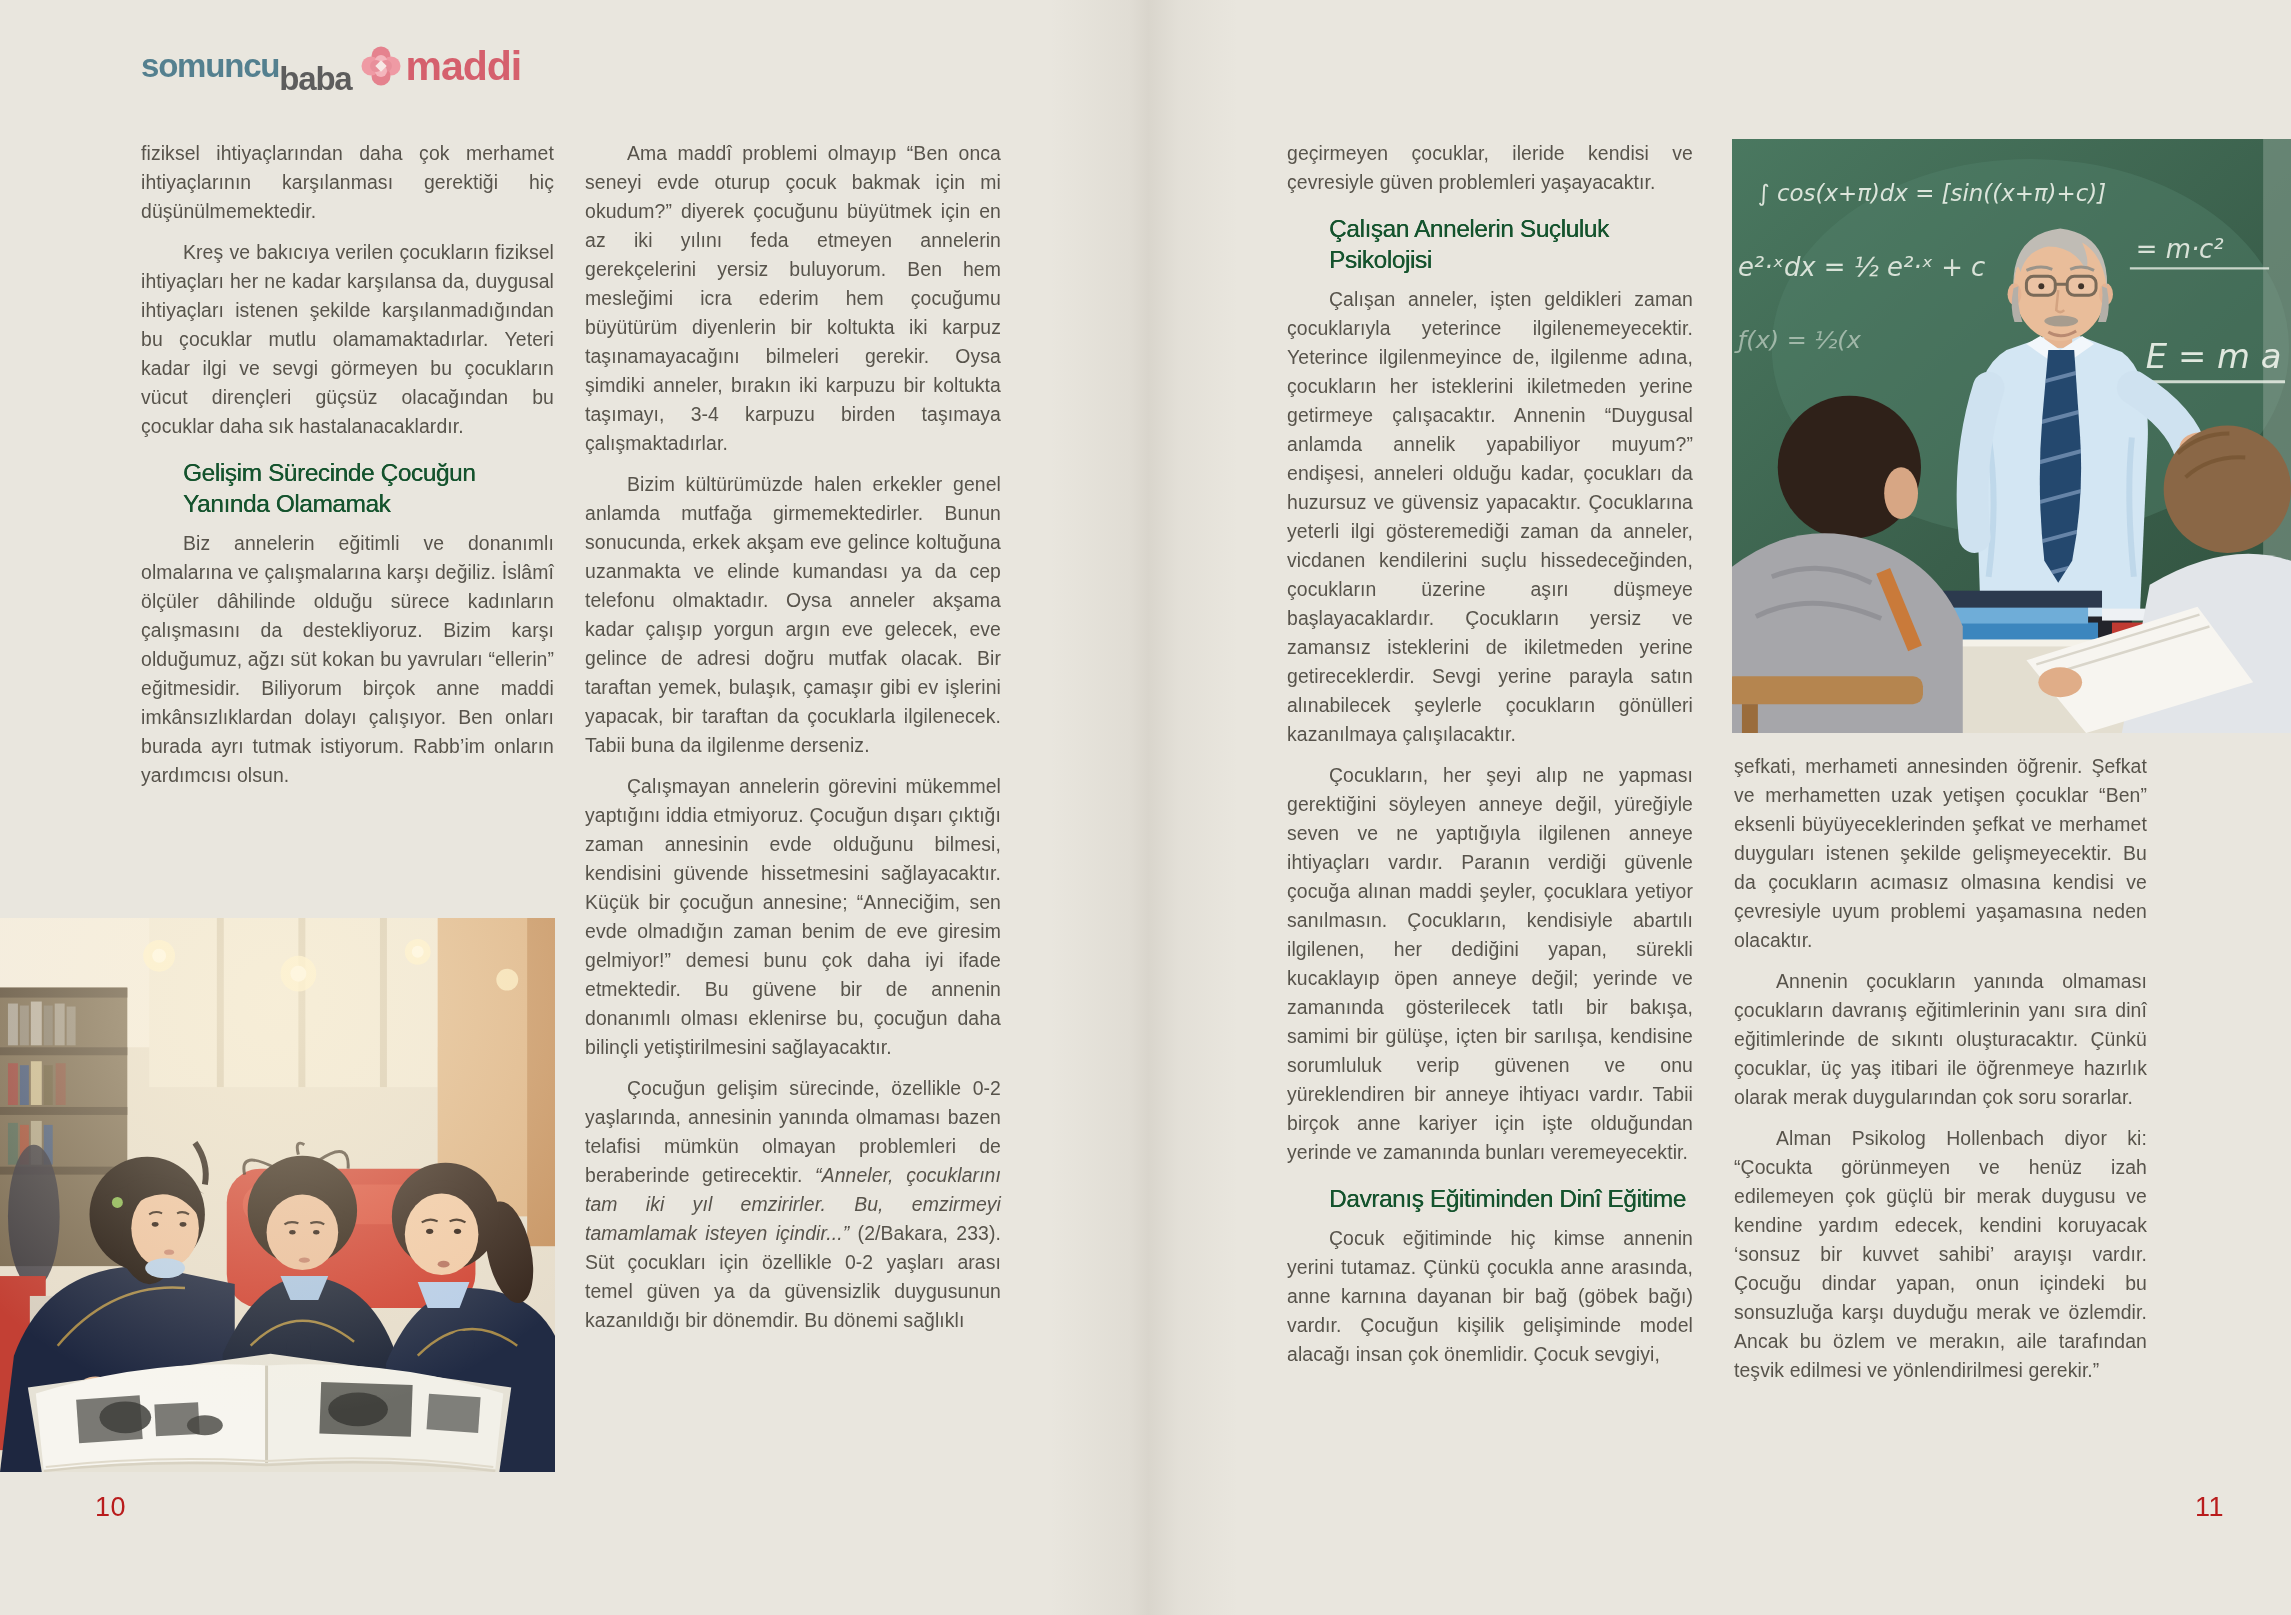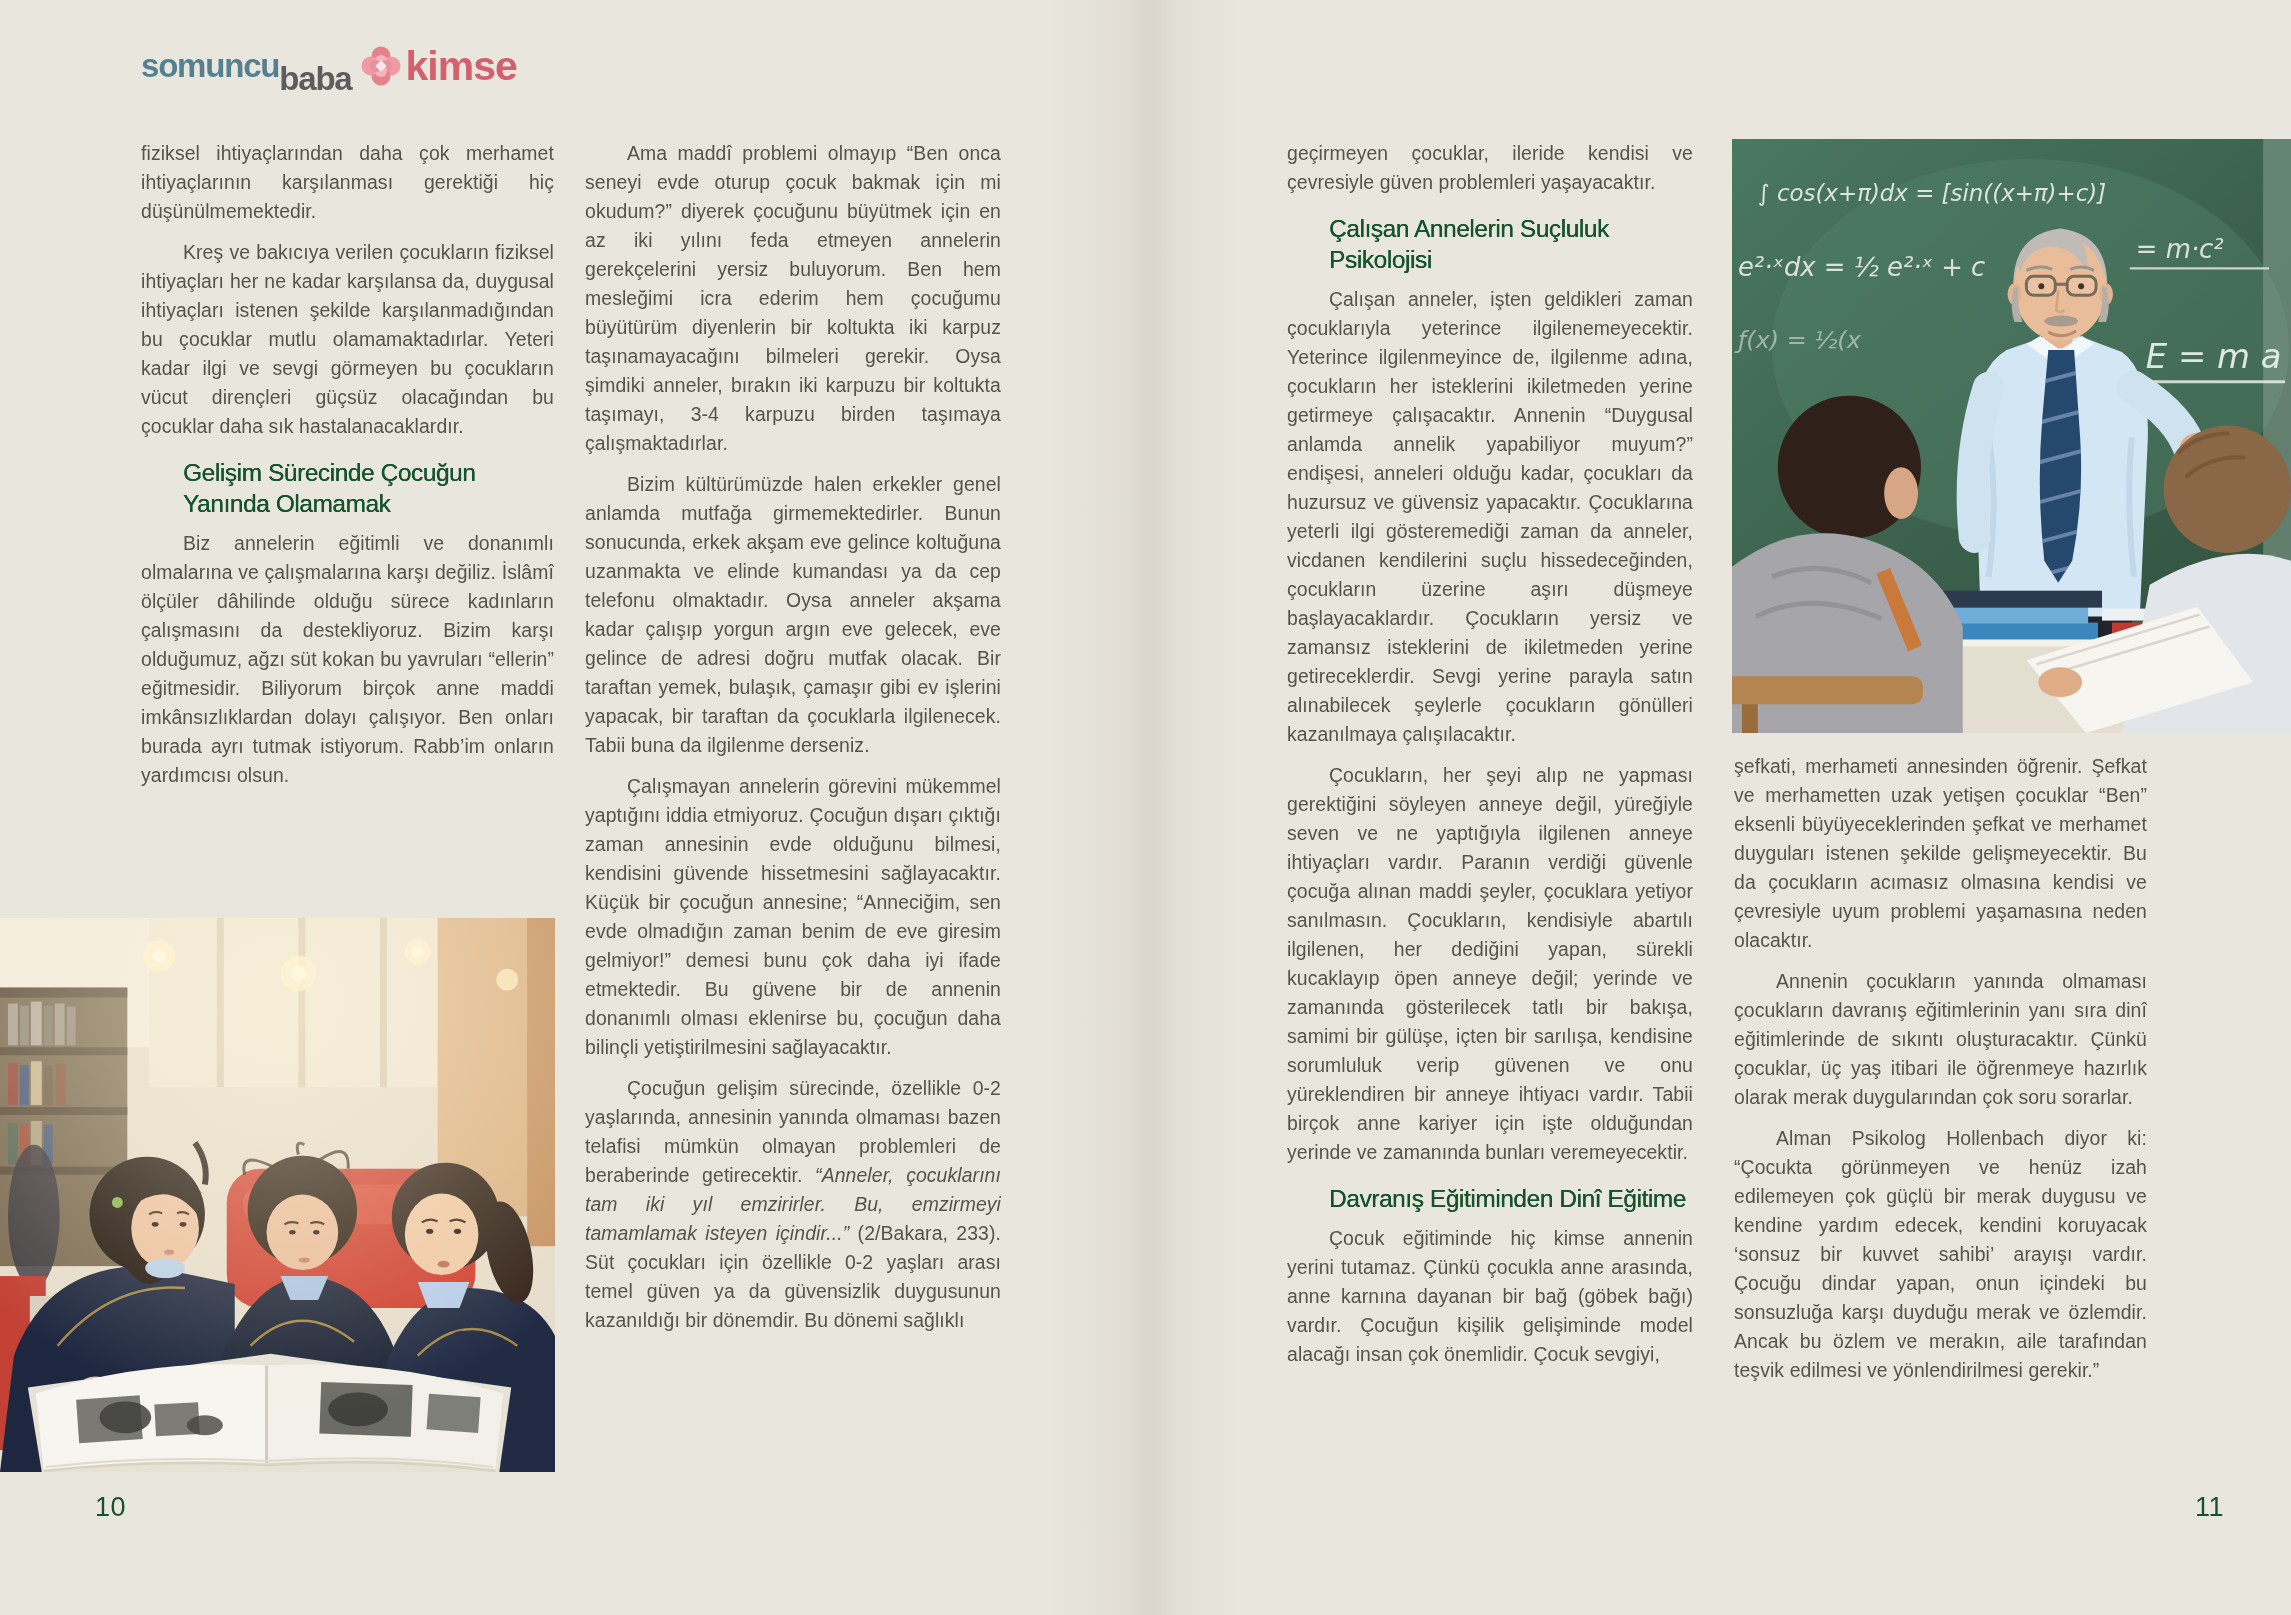--- a/index.html
+++ b/index.html
@@ -53,21 +53,21 @@
   .col1{left:141px;top:139px;width:413px;}
   .col2{left:585px;top:139px;width:416px;}
   .col3{left:1287px;top:139px;width:406px;}
   .col4{left:1734px;top:752px;width:413px;}
   .photo{position:absolute;overflow:hidden;}
   .photo svg{display:block;width:100%;height:100%;}
   .photo-left{left:0;top:918px;width:555px;height:554px;}
   .photo-right{left:1732px;top:139px;width:559px;height:594px;}
   .pagenum{
     position:absolute;top:1492px;
-    font-size:27px;color:#14532d;letter-spacing:0.5px;
+    font-size:27px;color:#b91c1c;letter-spacing:0.5px;
   }
   .pagenum-left{left:95px;}
   .pagenum-right{left:2195px;}
   .chalk{
     font-family:"DejaVu Sans", sans-serif;
     font-style:italic;
     fill:#e9efe6;
   }
 </style>
 </head>
@@ -84,21 +84,21 @@
       <circle cx="21" cy="11" r="9.5" fill="#e5828e"></circle>
       <circle cx="31" cy="21" r="9.5" fill="#ef9aa4"></circle>
       <circle cx="21" cy="31" r="9.5" fill="#e5828e"></circle>
       <circle cx="11" cy="21" r="9.5" fill="#ef9aa4"></circle>
       <circle cx="21" cy="16" r="6" fill="#f4b6bd"></circle>
       <circle cx="26" cy="21" r="6" fill="#e8909b"></circle>
       <circle cx="21" cy="26" r="6" fill="#f4b6bd"></circle>
       <circle cx="16" cy="21" r="6" fill="#e8909b"></circle>
       <rect x="17" y="17" width="8" height="8" fill="#f7e9e6" transform="rotate(45 21 21)"></rect>
     </svg>
-    <span class="logo-aile">kimse</span>
+    <span class="logo-aile">maddi</span>
   </header>
 
   <section class="col col1">
     <p>fiziksel ihtiyaçlarından daha çok merhamet ihtiyaçlarının karşılanması gerektiği hiç düşünülmemektedir.</p>
     <p class="indent">Kreş ve bakıcıya verilen çocukların fiziksel ihtiyaçları her ne kadar karşılansa da, duygusal ihtiyaçları istenen şekilde karşılanmadığından bu çocuklar mutlu olamamaktadırlar. Yeteri kadar ilgi ve sevgi görmeyen bu çocukların vücut dirençleri güçsüz olacağından bu çocuklar daha sık hastalanacaklardır.</p>
     <h2 class="heading">Gelişim Sürecinde Çocuğun
 Yanında Olamamak</h2>
     <p class="indent">Biz annelerin eğitimli ve donanımlı olmalarına ve çalışmalarına karşı değiliz. İslâmî ölçüler dâhilinde olduğu sürece kadınların çalışmasını da destekliyoruz. Bizim karşı olduğumuz, ağzı süt kokan bu yavruları “ellerin” eğitmesidir. Biliyorum birçok anne maddi imkânsızlıklardan dolayı çalışıyor. Ben onları burada ayrı tutmak istiyorum. Rabb’im onların yardımcısı olsun.</p>
   </section>
 

